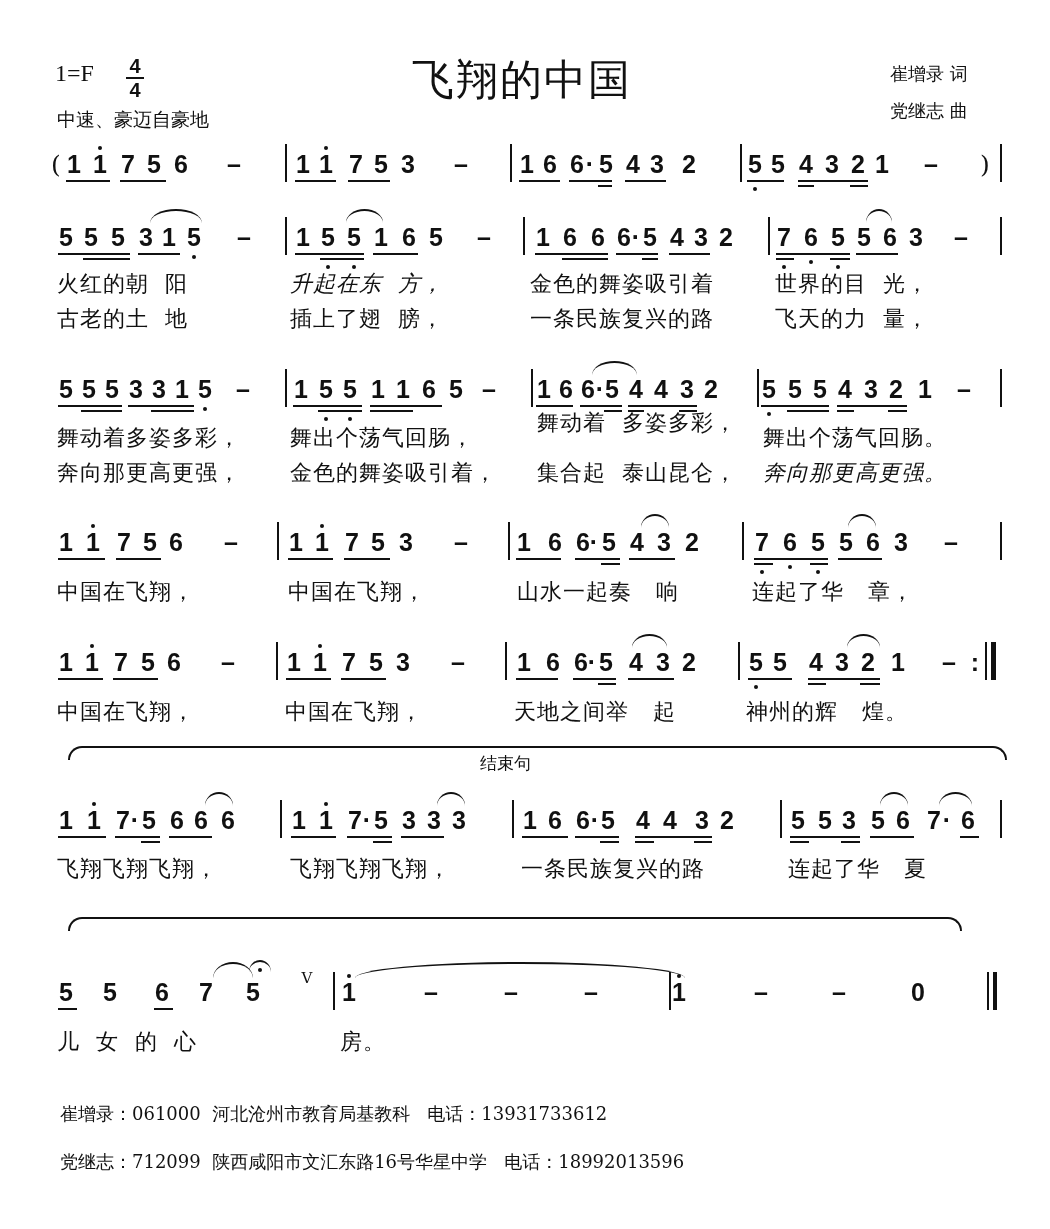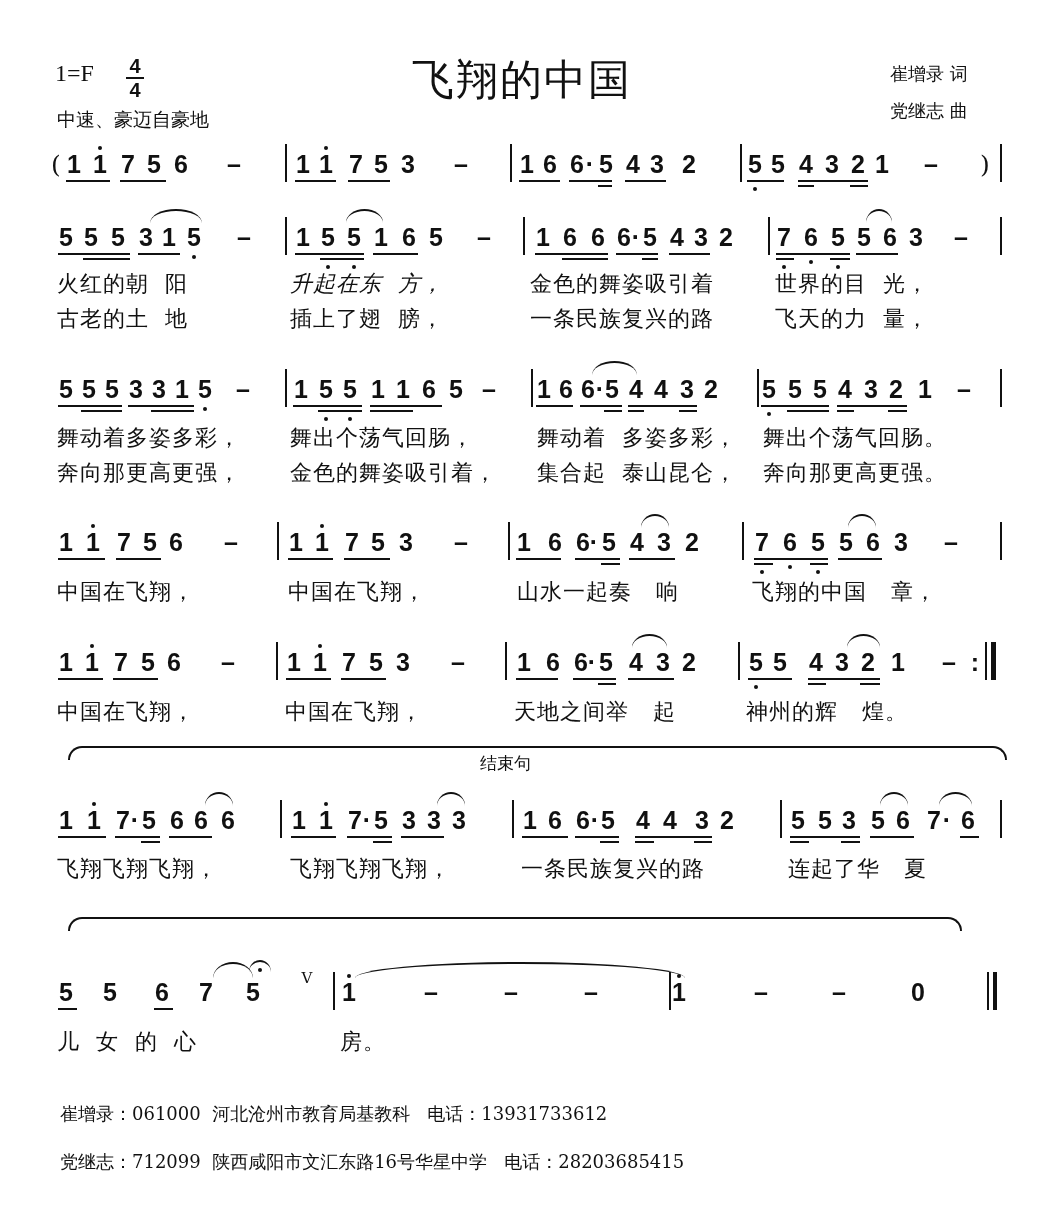--- a/index.html
+++ b/index.html
@@ -401,37 +401,37 @@
     <div class="lyric" style="left: 57px; top: 272px;">火红的朝  阳</div>
     <div class="lyric" style="left: 290px; top: 272px; font-style: italic;">升起在东  方，</div>
     <div class="lyric" style="left: 530px; top: 272px;">金色的舞姿吸引着</div>
     <div class="lyric" style="left: 775px; top: 272px;">世界的目  光，</div>
     <div class="lyric" style="left: 57px; top: 307px;">古老的土  地</div>
     <div class="lyric" style="left: 290px; top: 307px;">插上了翅  膀，</div>
     <div class="lyric" style="left: 530px; top: 307px;">一条民族复兴的路</div>
     <div class="lyric" style="left: 775px; top: 307px;">飞天的力  量，</div>
     <div class="lyric" style="left: 57px; top: 426px;">舞动着多姿多彩，</div>
     <div class="lyric" style="left: 290px; top: 426px;">舞出个荡气回肠，</div>
-    <div class="lyric" style="left: 537px; top: 426px;">舞动着  多姿多彩，</div>
+    <div class="lyric" style="left: 537px; top: 411px;">舞动着  多姿多彩，</div>
     <div class="lyric" style="left: 763px; top: 426px;">舞出个荡气回肠。</div>
     <div class="lyric" style="left: 57px; top: 461px;">奔向那更高更强，</div>
     <div class="lyric" style="left: 290px; top: 461px;">金色的舞姿吸引着，</div>
     <div class="lyric" style="left: 537px; top: 461px;">集合起  泰山昆仑，</div>
-    <div class="lyric" style="left: 763px; top: 461px;">奔向那更高更强。</div>
+    <div class="lyric" style="left: 763px; top: 461px; font-style: italic;">奔向那更高更强。</div>
     <div class="lyric" style="left: 57px; top: 580px;">中国在飞翔，</div>
     <div class="lyric" style="left: 288px; top: 580px;">中国在飞翔，</div>
     <div class="lyric" style="left: 517px; top: 580px;">山水一起奏   响</div>
-    <div class="lyric" style="left: 752px; top: 580px;">飞翔的中国   章，</div>
+    <div class="lyric" style="left: 752px; top: 580px;">连起了华   章，</div>
     <div class="lyric" style="left: 57px; top: 700px;">中国在飞翔，</div>
     <div class="lyric" style="left: 285px; top: 700px;">中国在飞翔，</div>
     <div class="lyric" style="left: 514px; top: 700px;">天地之间举   起</div>
     <div class="lyric" style="left: 746px; top: 700px;">神州的辉   煌。</div>
     <div class="lyric" style="left: 57px; top: 857px;">飞翔飞翔飞翔，</div>
     <div class="lyric" style="left: 290px; top: 857px;">飞翔飞翔飞翔，</div>
     <div class="lyric" style="left: 521px; top: 857px;">一条民族复兴的路</div>
     <div class="lyric" style="left: 788px; top: 857px;">连起了华   夏</div>
     <div class="lyric" style="left: 57px; top: 1030px;">儿  女  的  心</div>
     <div class="lyric" style="left: 340px; top: 1030px;">房。</div>
   </div>
 <div id="footer">
     <div class="footer" style="left: 60px; top: 1102px;">崔增录：061000  河北沧州市教育局基教科   电话：13931733612</div>
-    <div class="footer" style="left: 60px; top: 1150px;">党继志：712099  陕西咸阳市文汇东路16号华星中学   电话：28203685415</div>
+    <div class="footer" style="left: 60px; top: 1150px;">党继志：712099  陕西咸阳市文汇东路16号华星中学   电话：18992013596</div>
   </div>
 
 </body></html>

